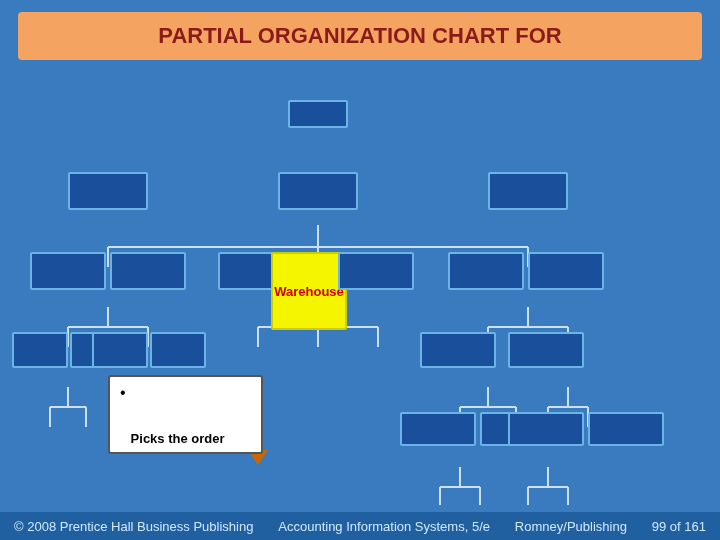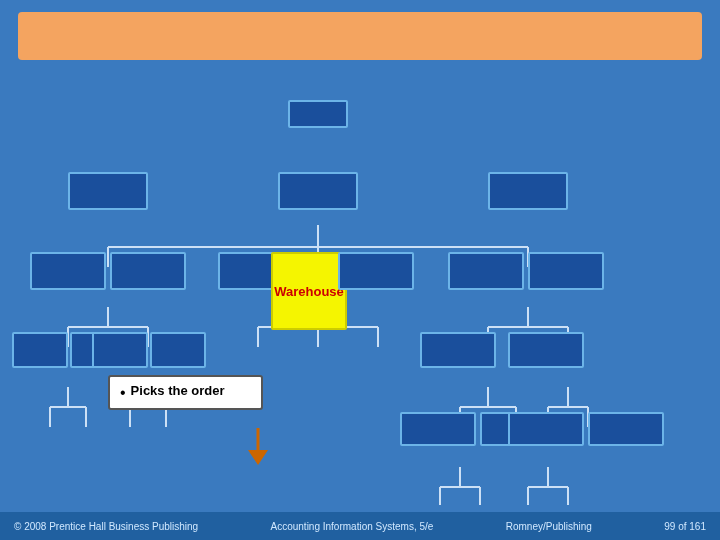--- a/index.html
+++ b/index.html
@@ -59,20 +59,21 @@
       border-radius: 3px;
       padding: 6px 10px;
       display: flex;
       align-items: flex-start;
       gap: 5px;
     }
     .callout-text {
       font-size: 13px;
       color: #000;
       font-weight: bold;
+      margin-top: 48px;
     }
     .bullet {
       font-size: 16px;
       color: #000;
       line-height: 1.2;
     }
 
     
     .footer {
       position: absolute;
@@ -81,29 +82,29 @@
       right: 0;
       height: 28px;
       background: #2060a0;
       display: flex;
       align-items: center;
       justify-content: space-between;
       padding: 0 14px;
     }
     .footer-text {
       color: #d0e8ff;
-      font-size: 10px;
+      font-size: 13px;
     }
   </style>
 </head>
 <body>
 
 <div class="title-box">
   <div class="title-text">
-    <br>
+    <span>PARTIAL ORGANIZATION CHART FOR</span><br>
   </div>
 </div>
 
 <svg style="position:absolute;top:95px;left:0;width:720px;height:410px;pointer-events:none;">
 
   <line x1="318" y1="130" x2="318" y2="152" stroke="#cce0f5" stroke-width="2"></line>
 
   <line x1="108" y1="152" x2="528" y2="152" stroke="#cce0f5" stroke-width="2"></line>
 
   <line x1="108" y1="152" x2="108" y2="172" stroke="#cce0f5" stroke-width="2"></line>

